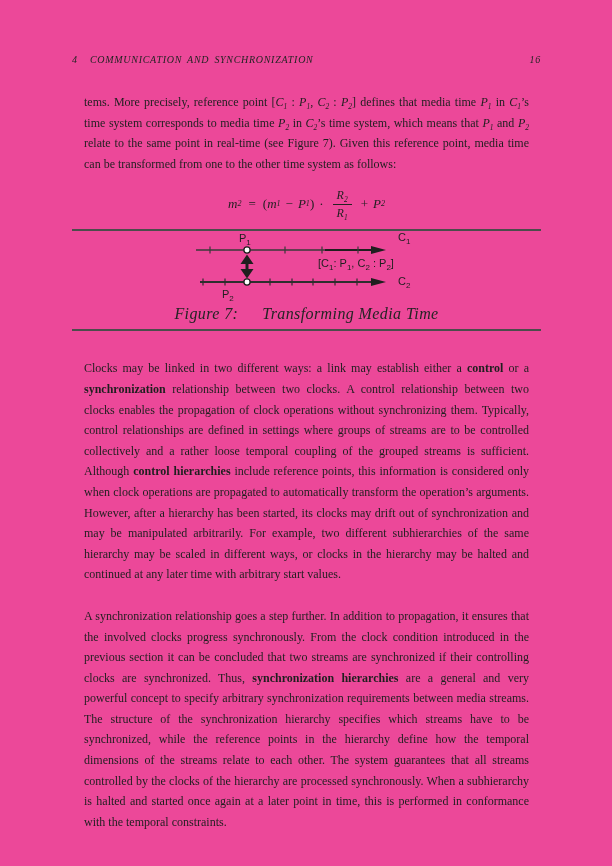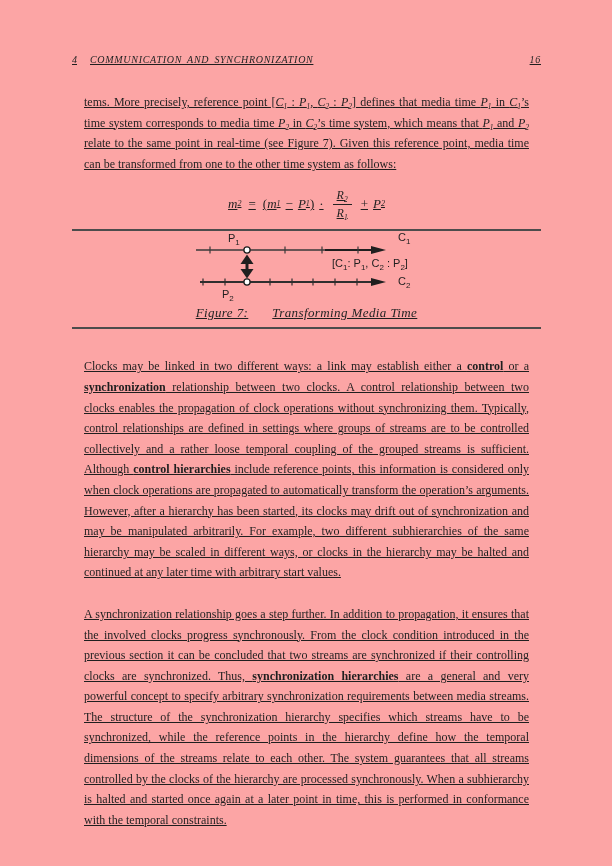--- a/index.html
+++ b/index.html
@@ -1,25 +1,24 @@
 <!DOCTYPE html>
 <html><head>
 <meta charset="utf-8">
 <style>
   html,body { margin:0; padding:0; background:#ffffff; }
   .page {
     position:relative;
     width:612px; height:866px;
-    background:#fca5a5;
+    background:#ec4899;
     overflow:hidden;
     font-family:"Liberation Serif", serif;
     color:#1f1f1f;
     box-sizing:border-box;
     padding:54px 71px 0 72px;
-    text-decoration:underline;
   }
   
   .running-header {
     display:flex; justify-content:space-between; align-items:baseline;
     font-style:italic; font-size:10px;
     letter-spacing:0.7px; word-spacing:2px;
     color:#242424;
   }
   .running-header .sec-no { margin-right:13px; letter-spacing:0; }
   
@@ -54,21 +53,21 @@
   .hrule { height:2px; background:#4c4c4c; border:none; margin:0; }
   .fig-canvas { position:relative; width:468px; height:72px; }
   .fig-canvas svg { position:absolute; left:0; top:0; }
   .fig-label {
     position:absolute;
     font-family:"Liberation Sans", sans-serif;
     font-size:11px; color:#1f1f1f; white-space:nowrap;
   }
   .fig-label sub { font-size:8px; }
   .fig-caption {
-    text-align:center; font-style:italic; font-size:13px;
+    text-align:center; font-style:italic; font-size:16px;
     letter-spacing:0.4px; margin:2px 0 6px 0; color:#242424;
   }
   .fig-caption .cap-label { margin-right:24px; }
 </style>
 </head>
 <body>
 
 <div class="page">
 
   <div class="running-header">
@@ -125,25 +124,25 @@
         <line x1="263" y1="47.5" x2="263" y2="54.5" stroke="#2e2e2e" stroke-width="1.2"></line>
         <line x1="285" y1="47.5" x2="285" y2="54.5" stroke="#2e2e2e" stroke-width="1.2"></line>
 
         <line x1="175" y1="30" x2="175" y2="41" stroke="#1f1f1f" stroke-width="3"></line>
         <polygon points="168.5,33 181.5,33 175,23.5" fill="#1f1f1f"></polygon>
         <polygon points="168.5,38 181.5,38 175,47.5" fill="#1f1f1f"></polygon>
 
         <circle cx="175" cy="19" r="3.1" fill="#ffffff" stroke="#1f1f1f" stroke-width="1.3"></circle>
         <circle cx="175" cy="51" r="3.1" fill="#ffffff" stroke="#1f1f1f" stroke-width="1.3"></circle>
       </svg>
-      <div class="fig-label" style="left:156px; top:1px;"><span>P</span><sub>1</sub></div>
+      <div class="fig-label" style="left:167px; top:1px;"><span>P</span><sub>1</sub></div>
       <div class="fig-label" style="left:150px; top:57px;"><span>P</span><sub>2</sub></div>
       <div class="fig-label" style="left:326px; top:0;"><span>C</span><sub>1</sub></div>
       <div class="fig-label" style="left:326px; top:44px;text-align:right;"><span>C</span><sub>2</sub></div>
-      <div class="fig-label" style="left:224px; top:26px;padding-left:36px;"><span>[C</span><sub>1</sub><span>: P</span><sub>1</sub><span>, C</span><sub>2</sub><span> : P</span><sub>2</sub><span>]</span></div>
+      <div class="fig-label" style="left:210px; top:26px;padding-left:36px;"><span>[C</span><sub>1</sub><span>: P</span><sub>1</sub><span>, C</span><sub>2</sub><span> : P</span><sub>2</sub><span>]</span></div>
     </div>
 
     <div class="fig-caption">
       <span class="cap-label">Figure 7:</span><span>Transforming Media Time</span>
     </div>
     <div class="hrule"></div>
   </div>
 
   <p class="body-par par-2"><span>Clocks may be linked in two different ways: a link may establish either a </span><span class="b">control</span><span> or a </span><span class="b">synchronization</span><span> relationship between two clocks. A control relationship between two clocks enables the propagation of clock operations without synchronizing them. Typically, control relationships are defined in settings where groups of streams are to be controlled collectively and a rather loose temporal coupling of the grouped streams is sufficient. Although </span><span class="b">control hierarchies</span><span> include reference points, this information is considered only when clock operations are propagated to automatically transform the operation’s arguments. However, after a hierarchy has been started, its clocks may drift out of synchronization and may be manipulated arbitrarily. For example, two different subhierarchies of the same hierarchy may be scaled in different ways, or clocks in the hierarchy may be halted and continued at any later time with arbitrary start values.</span></p>
 

